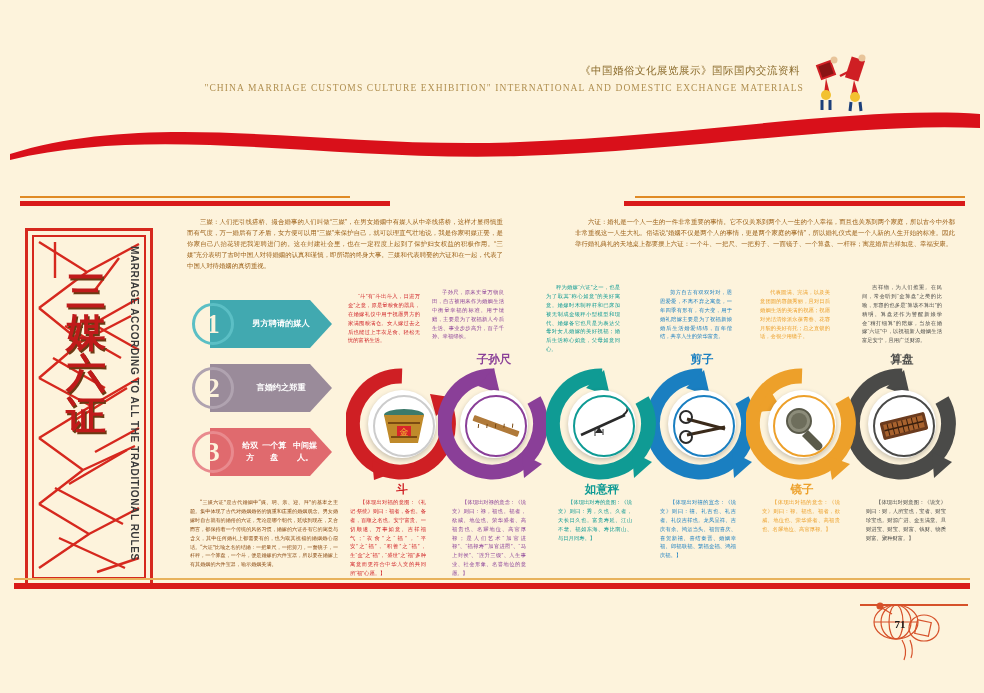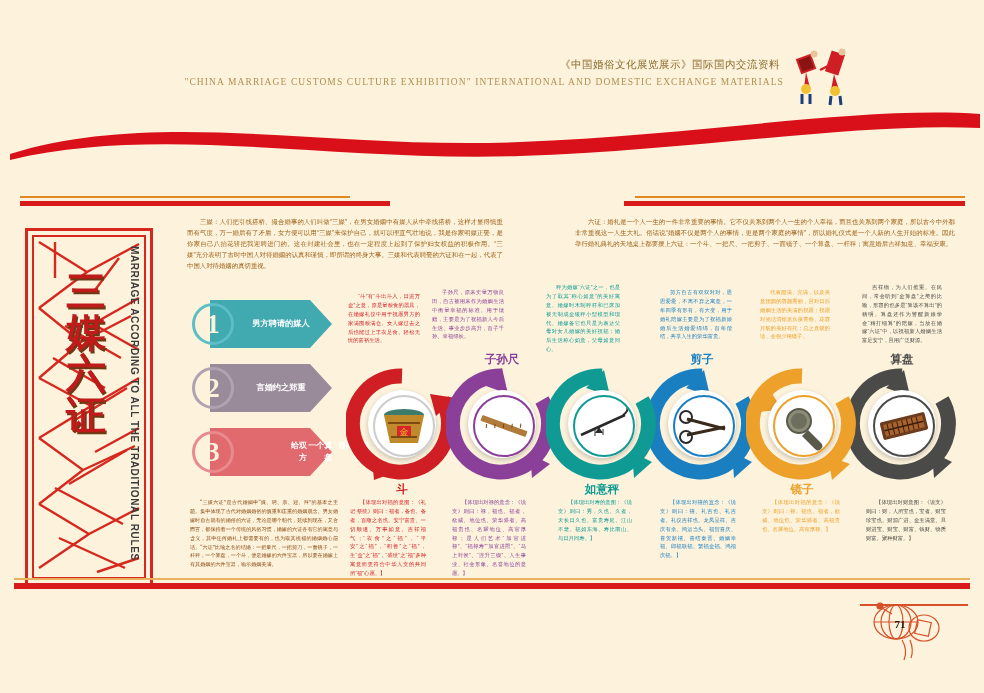--- a/index.html
+++ b/index.html
@@ -7,21 +7,21 @@
     width:984px;height:693px;
     background:#fdf3dc;
     font-family:"Liberation Sans","DejaVu Sans",sans-serif;
     overflow:hidden;
     position:relative;
   }
   .page{position:absolute;inset:0;}
 
   
   .header{
-    position:absolute;left:0;top:58px;width:880px;height:50px;
+    position:absolute;left:0;top:64px;width:880px;height:50px;padding-left:20px;
   }
   .hdr-cn{
     position:absolute;right:100px;top:0px;
     font-size:10.5px;color:#8a6a2a;letter-spacing:.5px;white-space:nowrap;
   }
   .hdr-en{
     position:absolute;right:96px;top:19px;
     font-size:9.5px;color:#b08f50;letter-spacing:1.1px;white-space:nowrap;
     font-family:"Liberation Serif","DejaVu Serif",serif;
   }
@@ -94,24 +94,24 @@
     position:absolute;left:0;top:3px;width:42px;height:42px;
     border-radius:50%;border:3px solid transparent;
     box-sizing:border-box;
     color:#fdf3dc;font-size:27px;font-weight:bold;
     text-align:center;line-height:36px;
     font-family:"Liberation Serif","DejaVu Serif",serif;
   }
   .step .slabel{
     position:absolute;left:48px;top:0;width:82px;height:48px;
     display:flex;align-items:center;justify-content:center;
-    color:#fff;font-size:8.2px;font-weight:bold;line-height:1.45;text-align:right;
+    color:#fff;font-size:8.2px;font-weight:bold;line-height:1.45;text-align:center;
   }
   #step1{top:0;}  #step2{top:64px;} #step3{top:128px;}
-  #step3 .slabel{font-size:8px;margin-left:48px;}
+  #step3 .slabel{font-size:8px;}
 
   
   .circles{position:absolute;left:346px;top:368px;width:600px;height:112px;}
   .citem{position:absolute;top:0;width:112px;height:112px;}
   .citem .ring{position:absolute;left:0;top:0;width:112px;height:112px;}
   .citem .disc{
     position:absolute;left:22px;top:22px;width:68px;height:68px;border-radius:50%;
     background:#fff;box-shadow:0 2px 5px rgba(0,0,0,.22);
   }
   .citem .inner{
@@ -232,21 +232,21 @@
     <div class="step" id="step3">
       <svg class="arrow" viewBox="0 0 122 48" preserveAspectRatio="none">
         <polygon points="0,0 100,0 122,24 100,48 0,48" fill="#e06a6e"></polygon>
       </svg>
       <div class="num" id="num3" style="border-color: rgb(233, 138, 142); color: rgb(253, 243, 220);">3</div>
       <div class="slabel">
           <span>给双方</span>
           <br>
           <span>一个算盘</span>
           <br>
-          <span>百顺之名也。</span>
+          <span>中间媒人。</span>
         </div>
     </div>
   </div>
 
   <div class="circles">
 
     <div class="citem" id="c0" style="left: 0px;">
       <svg class="ring" viewBox="0 0 112 112">
         <path d="M56 8 A48 48 0 1 0 96 32" stroke="#cf1f24" stroke-width="15" fill="none"></path>
         <polygon points="84,26 110,30 90,48" fill="#cf1f24"></polygon>
@@ -259,21 +259,21 @@
           <path d="M9 18 L15 46 L43 46 L49 18 Z" fill="#c08a2a"></path>
           <path d="M13 26 L45 26" stroke="#7a4a12" stroke-width="2"></path>
           <path d="M16 40 L42 40" stroke="#7a4a12" stroke-width="2"></path>
           <rect x="22" y="29" width="14" height="10" fill="#d9242a"></rect>
           <text x="29" y="38" font-size="9" fill="#f2c131" text-anchor="middle">金</text>
         </svg>
       </div>
       <div class="clabel bot" style="color:#cf1f24">斗</div>
     </div>
 
-    <div class="citem" id="c1" style="left: 100px;">
+    <div class="citem" id="c1" style="left: 92px;">
       <svg class="ring" viewBox="0 0 112 112">
         <path d="M56 8 A48 48 0 1 0 96 32" stroke="#8a3f98" stroke-width="15" fill="none"></path>
         <polygon points="40,18 56,0 62,26" fill="#8a3f98"></polygon>
         <polygon points="84,86 104,96 86,110" fill="#8a3f98"></polygon>
       </svg>
       <div class="disc"></div>
       <div class="inner" style="border-color:#8a3f98">
         <svg class="glyph" viewBox="0 0 58 58">
           <rect x="5" y="26" width="48" height="6" rx="1" fill="#b07a3a" transform="rotate(20 29 29)"></rect>
           <g stroke="#7a4a12" stroke-width="1">

